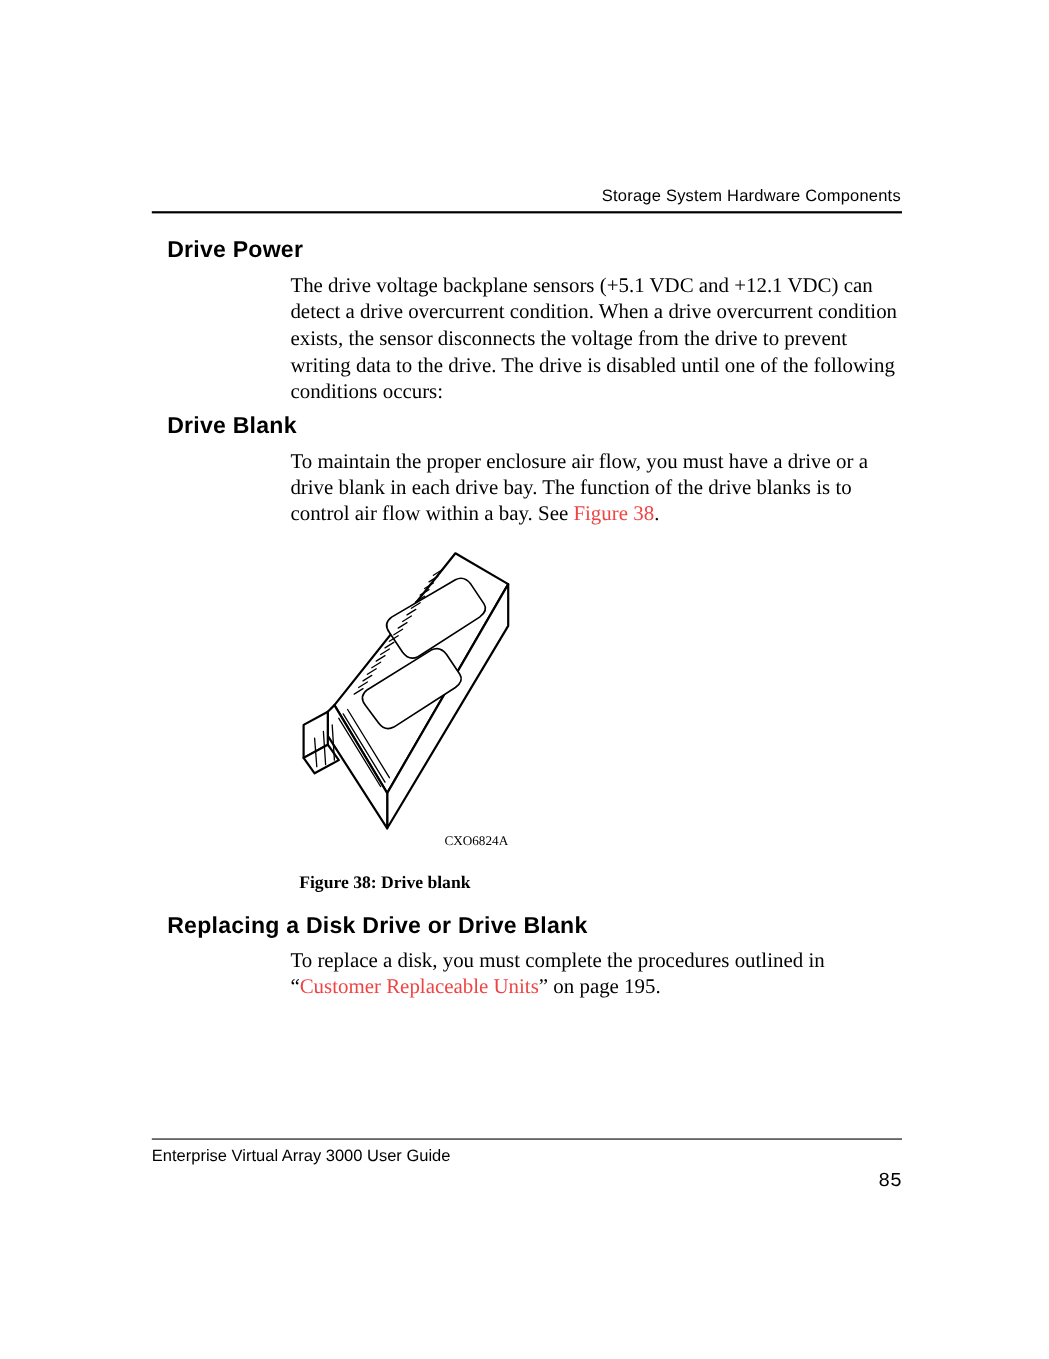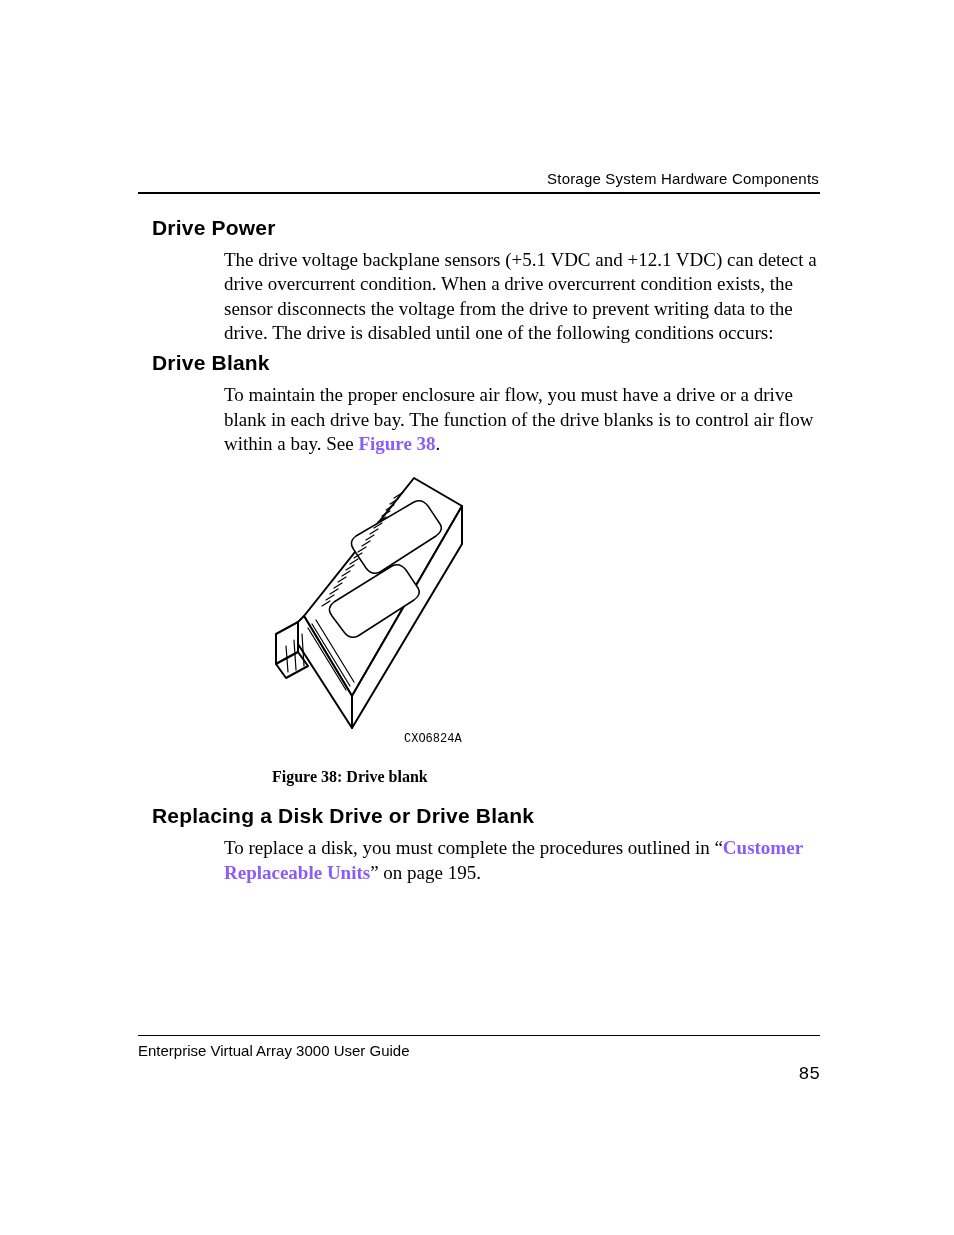--- a/index.html
+++ b/index.html
@@ -40,21 +40,21 @@
     top: 216px;
   }
   h2 {
     font-family: "Trebuchet MS", "Arial Narrow", Arial, sans-serif;
     font-weight: 700;
     font-size: 21px;
     margin: 0 0 8px 0;
     letter-spacing: 0.2px;
   }
   .body-block {
-    margin-left: 72px;
+    margin-left: 112px;
     font-size: 19px;
     line-height: 1.28;
   }
   .body-block p {
     margin: 0 0 6px 0;
   }
   ul.square {
     list-style: none;
     padding: 0;
     margin: 4px 0 10px 0;
@@ -67,32 +67,31 @@
   ul.square li::before {
     content: "";
     position: absolute;
     left: 6px;
     top: 7px;
     width: 9px;
     height: 9px;
     background: #000;
   }
   .link {
-    color: #8b5cf6;
-    font-weight: bold;
+    color: #ef4444;
   }
   .figure-area {
     margin-left: 112px;
     margin-top: 10px;
   }
   .figure-svg {
     display: block;
   }
   .figure-id {
-    font-family: Liberation Mono, monospace;
+    font-family: Liberation Serif, serif;
     font-size: 12px;
     margin-left: 140px;
     margin-top: -4px;
   }
   .figure-caption {
     font-family: Liberation Serif, serif;
     font-weight: 700;
     font-size: 16px;
     margin-top: 22px;
     margin-left: 8px;

